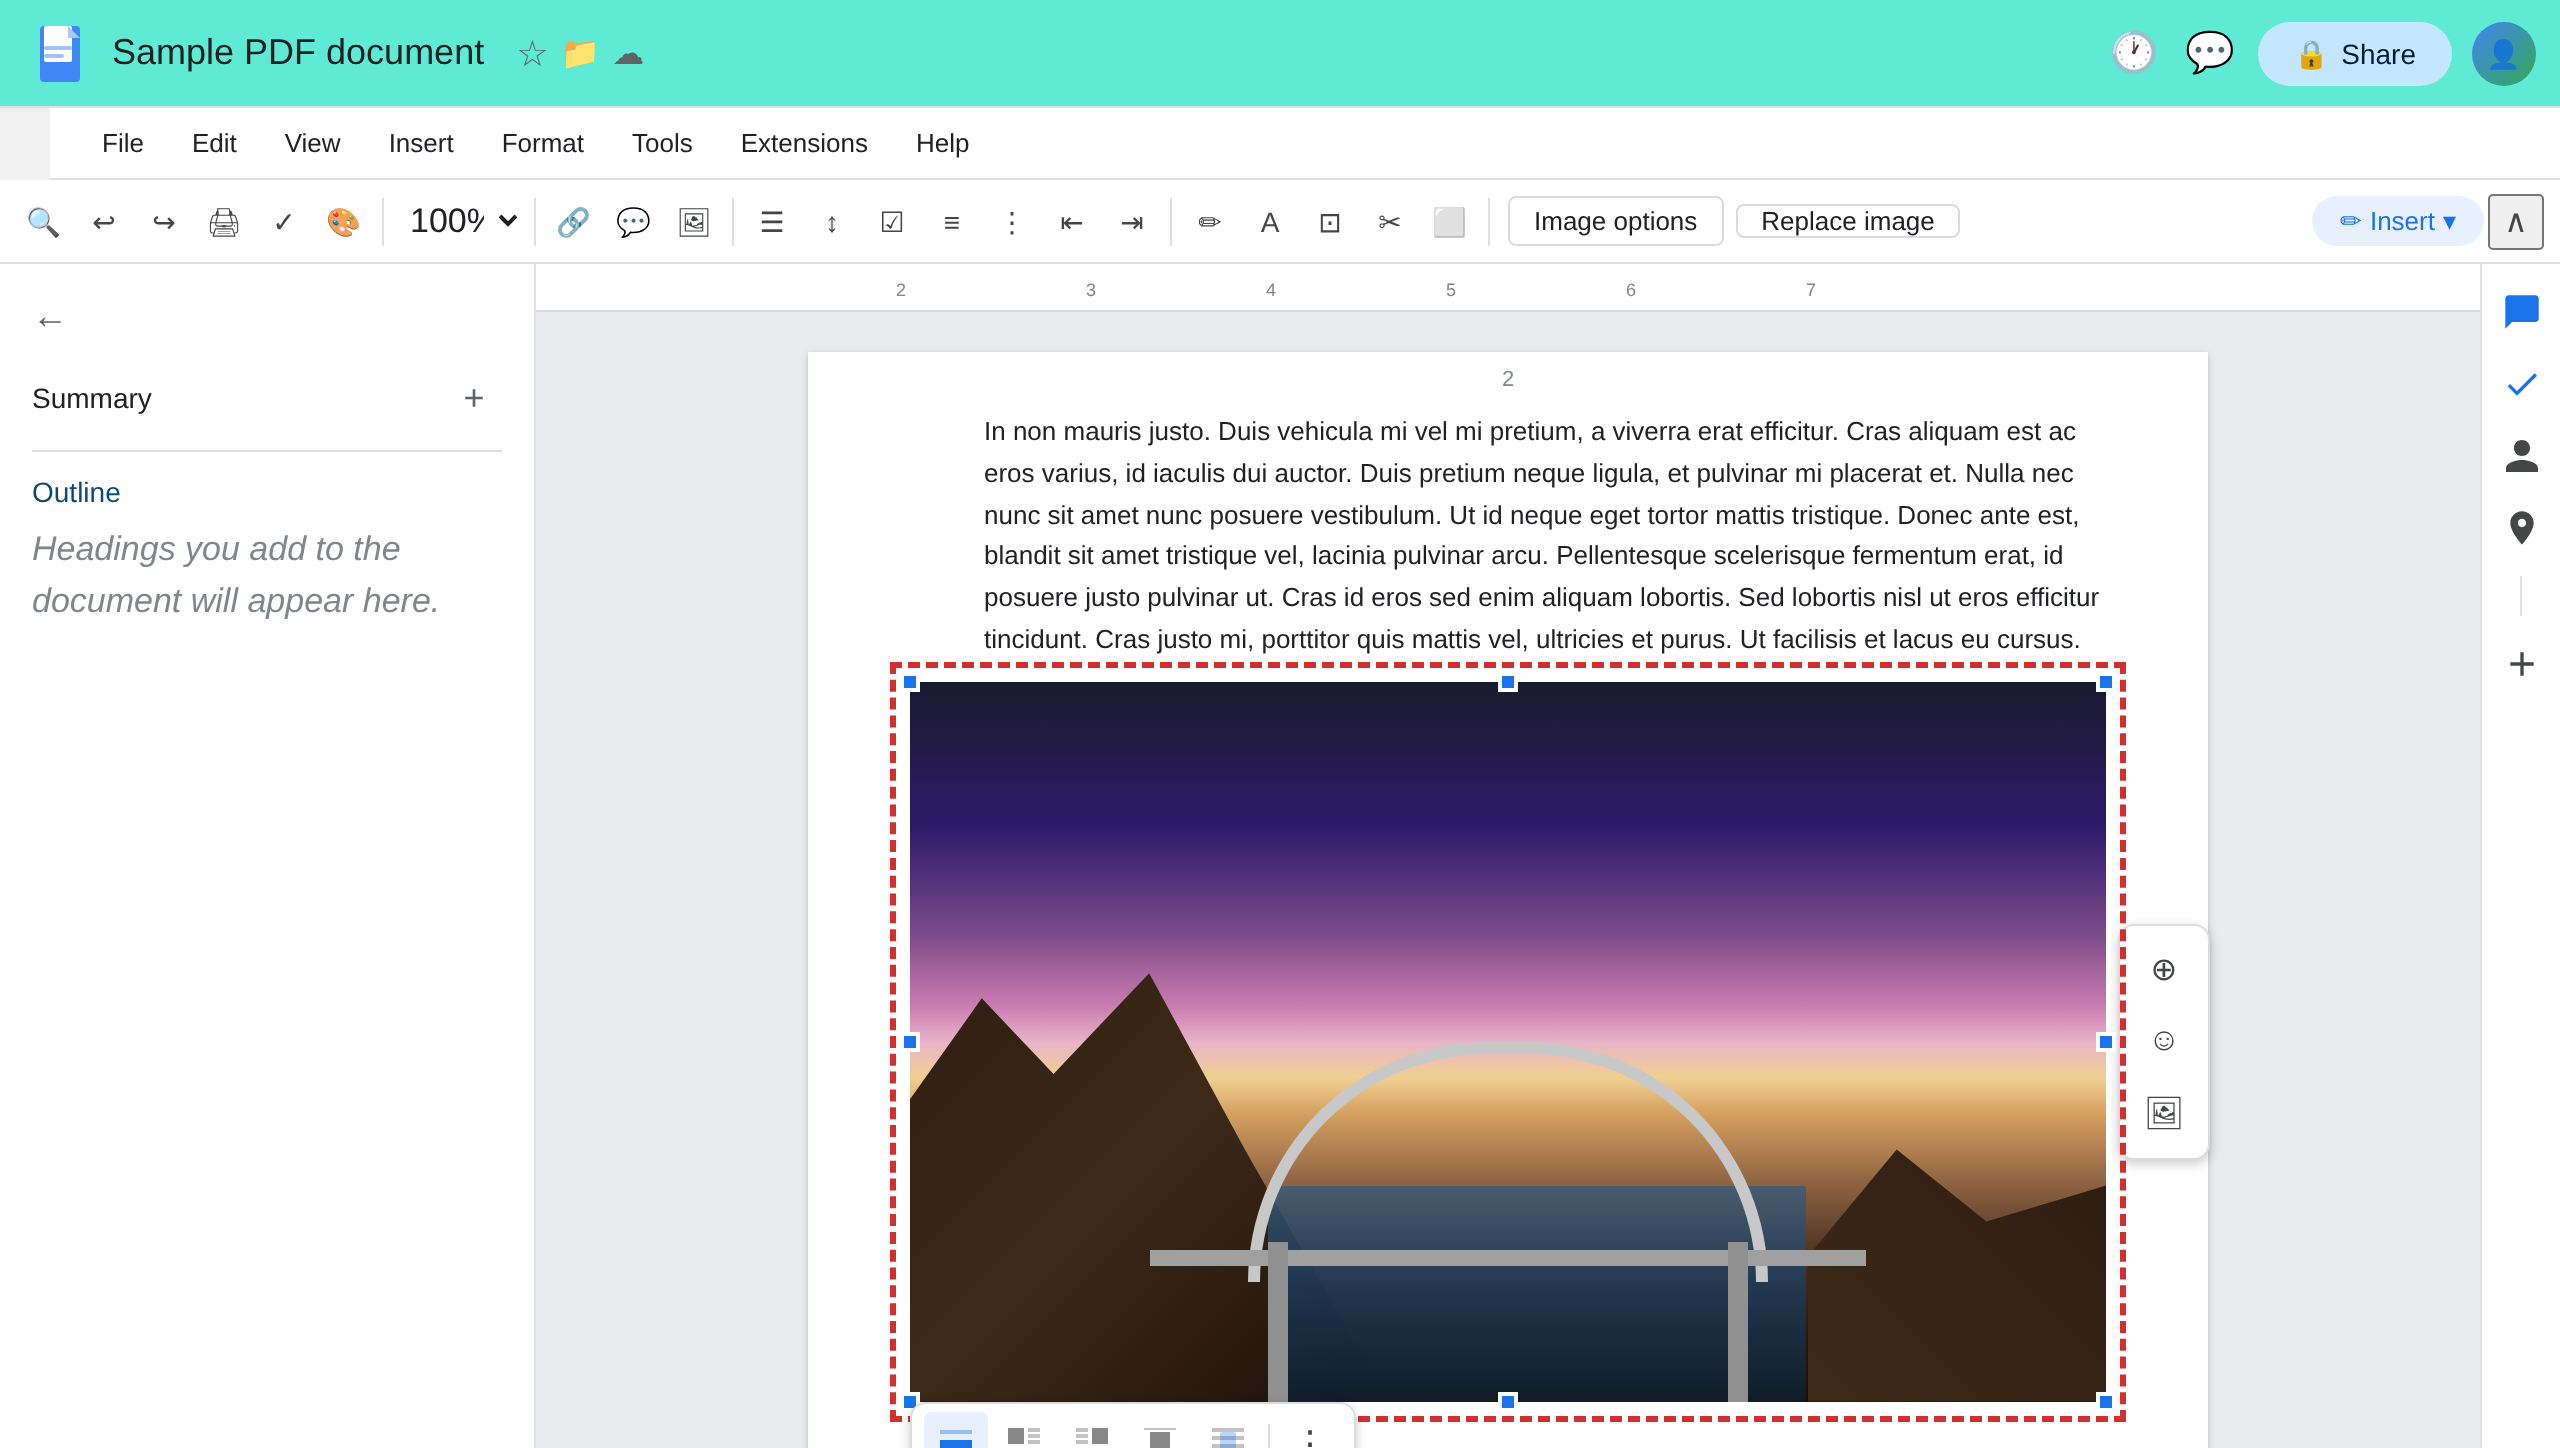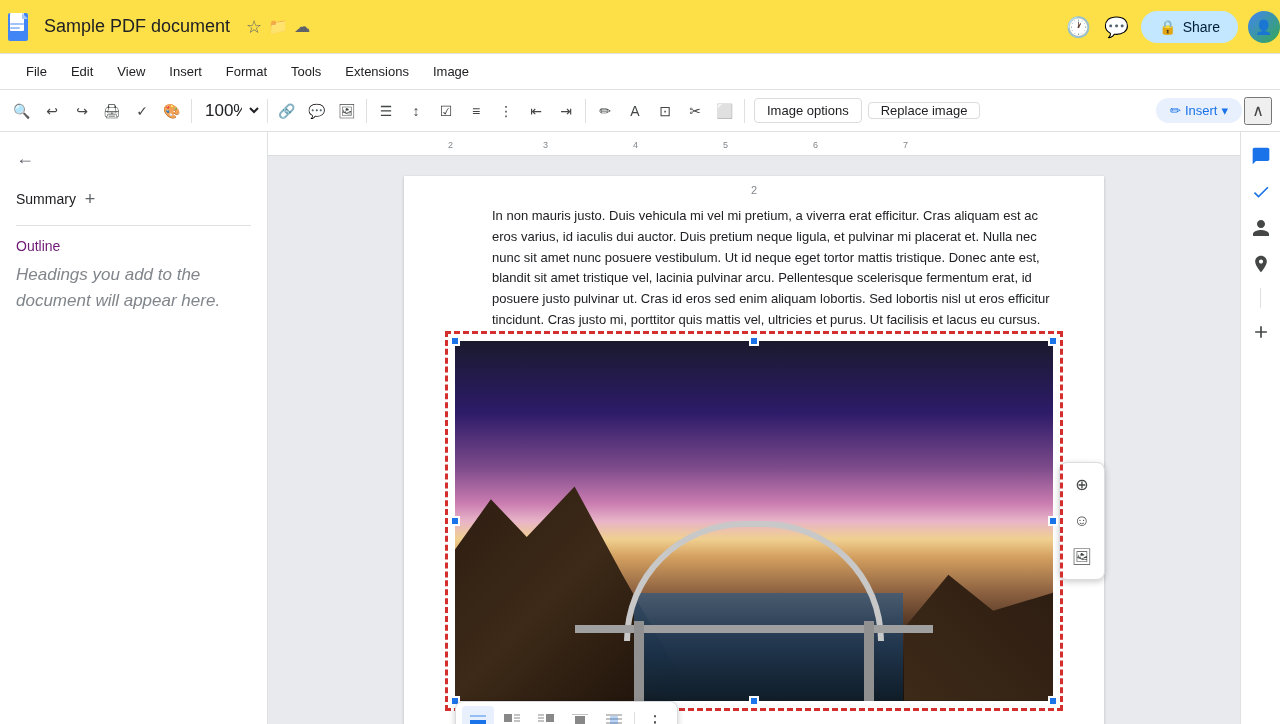--- a/index.html
+++ b/index.html
@@ -3,22 +3,22 @@
   <meta charset="utf-8">
   <style>
     * { margin: 0; padding: 0; box-sizing: border-box; }
     body { font-family: Arial, sans-serif; font-size: 13px; background: #f0f0f0; width: 1280px; height: 724px; overflow: hidden; }
 
     
     .title-bar {
       display: flex;
       align-items: center;
       height: 54px;
-      background: #fde047;
-      padding: 0 0;
+      background: #5eead4;
+      padding: 0 12px;
       border-bottom: 1px solid #e0e0e0;
     }
     .title-bar-left {
       display: flex;
       align-items: center;
       gap: 8px;
       flex: 1;
     }
     .doc-title {
       font-size: 18px;
@@ -64,20 +64,21 @@
 
     
     .menu-bar {
       display: flex;
       align-items: center;
       height: 36px;
       background: #fff;
       padding: 0 16px;
       border-bottom: 1px solid #e0e0e0;
       gap: 4px;
+      margin-left: 25px;
     }
     .menu-item {
       padding: 4px 10px;
       cursor: pointer;
       border-radius: 4px;
       font-size: 13px;
       color: #202124;
     }
 
     
@@ -184,35 +185,35 @@
     .sidebar-back {
       display: flex;
       align-items: center;
       margin-bottom: 16px;
       cursor: pointer;
     }
     .sidebar-back span { font-size: 18px; color: #5f6368; }
     .sidebar-summary {
       display: flex;
       align-items: center;
-      justify-content: flex-start;
+      justify-content: space-between;
       font-size: 14px;
       font-weight: 500;
       color: #202124;
       margin-bottom: 8px;
     }
     .sidebar-divider {
       border: none;
       border-top: 1px solid #e0e0e0;
       margin: 12px 0;
     }
     .sidebar-outline-label {
       font-size: 14px;
       font-weight: 500;
-      color: #701a75;
+      color: #0c4a6e;
       margin-bottom: 8px;
     }
     .sidebar-outline-hint {
       font-size: 17px;
       color: #80868b;
       font-style: italic;
       line-height: 1.5;
     }
 
     
@@ -542,21 +543,21 @@
 </div>
 
 <div class="menu-bar">
   <span class="menu-item">File</span>
   <span class="menu-item">Edit</span>
   <span class="menu-item">View</span>
   <span class="menu-item">Insert</span>
   <span class="menu-item">Format</span>
   <span class="menu-item">Tools</span>
   <span class="menu-item">Extensions</span>
-  <span class="menu-item">Image</span>
+  <span class="menu-item">Help</span>
 </div>
 
 <div class="toolbar">
   <button class="toolbar-btn" title="Search">🔍</button>
   <button class="toolbar-btn">↩</button>
   <button class="toolbar-btn">↪</button>
   <button class="toolbar-btn">🖨</button>
   <button class="toolbar-btn">✓</button>
   <button class="toolbar-btn">🎨</button>
   <div class="toolbar-separator"></div>

